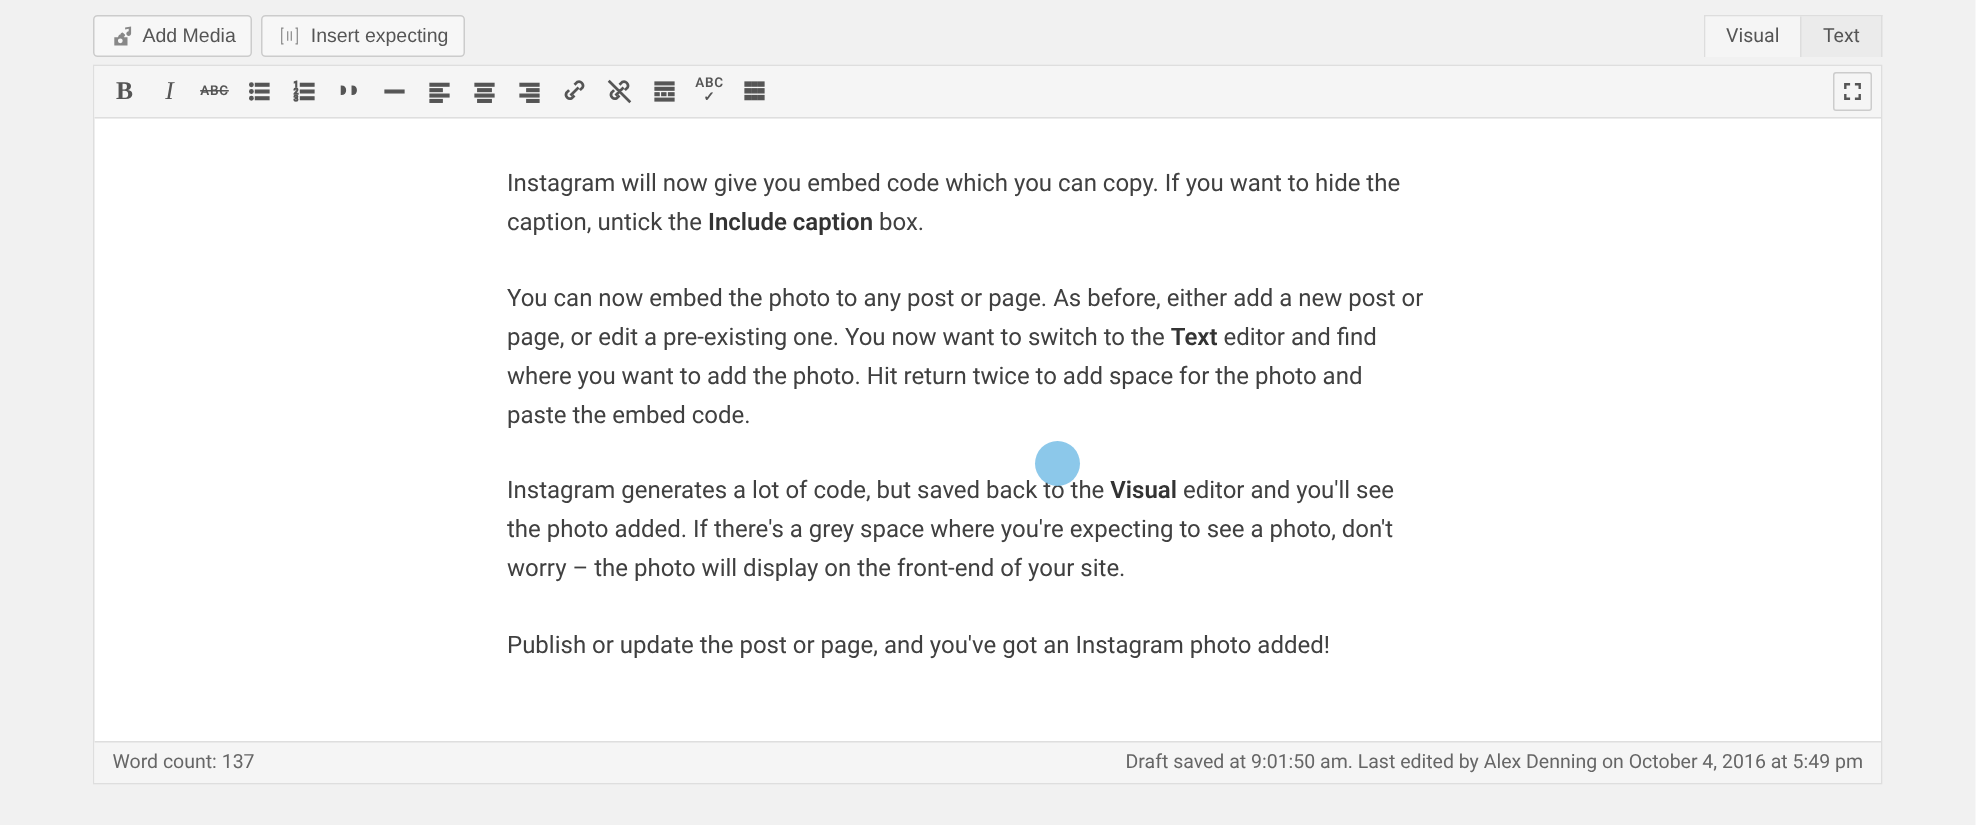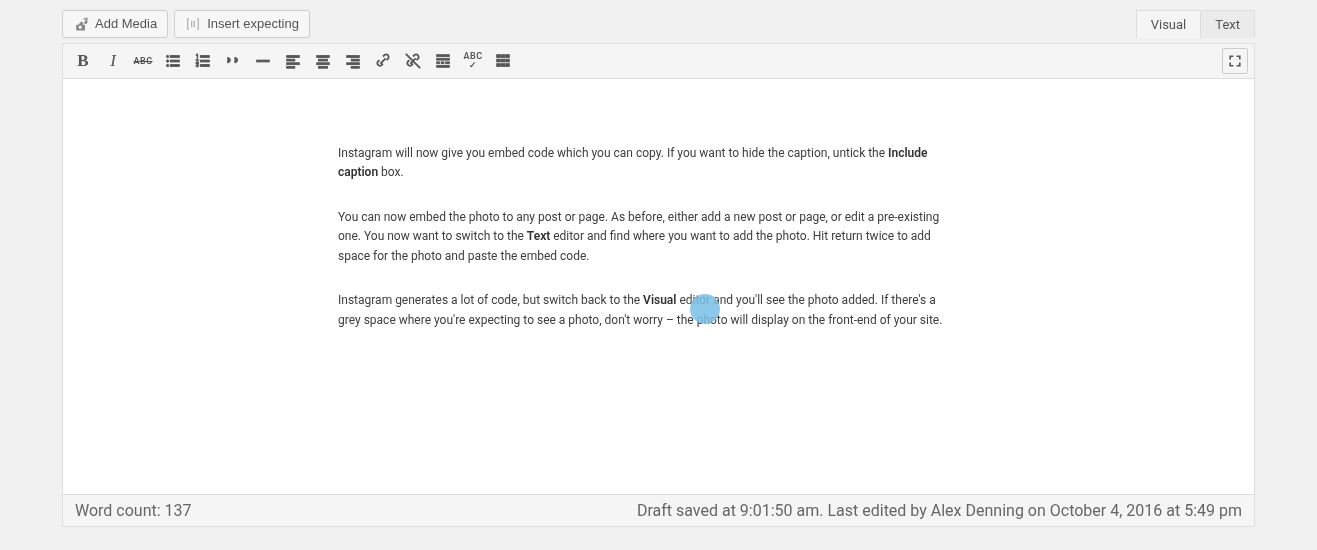--- a/index.html
+++ b/index.html
@@ -48,37 +48,37 @@
 .abc-check { font-size:9px; letter-spacing:0.5px; font-weight:600; text-align:center; line-height:1;}
 
 .content-area {
   position: relative;
   padding: 30px 0 50px 0;
   min-height: 415px;
 }
 .content-inner {
   width: 612px;
   margin-left: 275px;
-  font-size: 12px; color: #404040; line-height: 1.62; margin-top: 35px;
+  font-size: 16px; color: #404040; line-height: 1.62;
 }
 .content-inner p { margin-bottom: 25px; }
 .content-inner p:last-child { margin-bottom: 0; }
 .content-inner strong { font-weight: 600; color: #333; }
 .cursor-dot {
   position: absolute;
   width: 30px; height: 30px; border-radius: 50%;
   background: rgba(120,190,230,0.85);
   left: 627px; top: 215px;
   pointer-events: none;
 }
 
 .status-bar {
   display: flex; justify-content: space-between; align-items: center;
   background: #f5f5f5; border-top: 1px solid #dedede;
-  padding: 6px 12px; font-size: 16px; color: #666;
+  padding: 6px 12px; font-size: 13px; color: #666;
 }
 </style>
 </head>
 <body>
 
 <div class="wrap">
   <div class="top-row">
     <div class="media-buttons">
       <button class="button">
         <svg viewBox="0 0 20 20">
@@ -206,21 +206,22 @@
           <svg viewBox="0 0 20 20">
             <path d="M3 3h5v2H5v3H3V3zm14 0v5h-2V5h-3V3h5zM3 17v-5h2v3h3v2H3zm14 0h-5v-2h3v-3h2v5z"></path>
           </svg>
         </span>
     </div>
 
     <div class="content-area">
       <div class="content-inner">
         <p><span>Instagram will now give you embed code which you can copy. If you want to hide the caption, untick the </span><strong>Include caption</strong><span> box.</span></p>
         <p><span>You can now embed the photo to any post or page. As before, either add a new post or page, or edit a pre-existing one. You now want to switch to the </span><strong>Text</strong><span> editor and find where you want to add the photo. Hit return twice to add space for the photo and paste the embed code.</span></p>
-        <p><span>Instagram generates a lot of code, but switch back to the </span><strong>Visual</strong><span> editor and you'll see the photo added. If there's a grey space where you're expecting to see a photo, don't worry – the photo will display on the front-end of your site.</span></p>
+        <p><span>Instagram generates a lot of code, but saved back to the </span><strong>Visual</strong><span> editor and you'll see the photo added. If there's a grey space where you're expecting to see a photo, don't worry – the photo will display on the front-end of your site.</span></p>
+        <p><span>Publish or update the post or page, and you've got an Instagram photo added!</span></p>
       </div>
       <div class="cursor-dot"></div>
     </div>
 
     <div class="status-bar">
       <div><span>Word count: </span><span>137</span></div>
       <div>Draft saved at 9:01:50 am. Last edited by Alex Denning on October 4, 2016 at 5:49 pm</div>
     </div>
   </div>
 </div>

